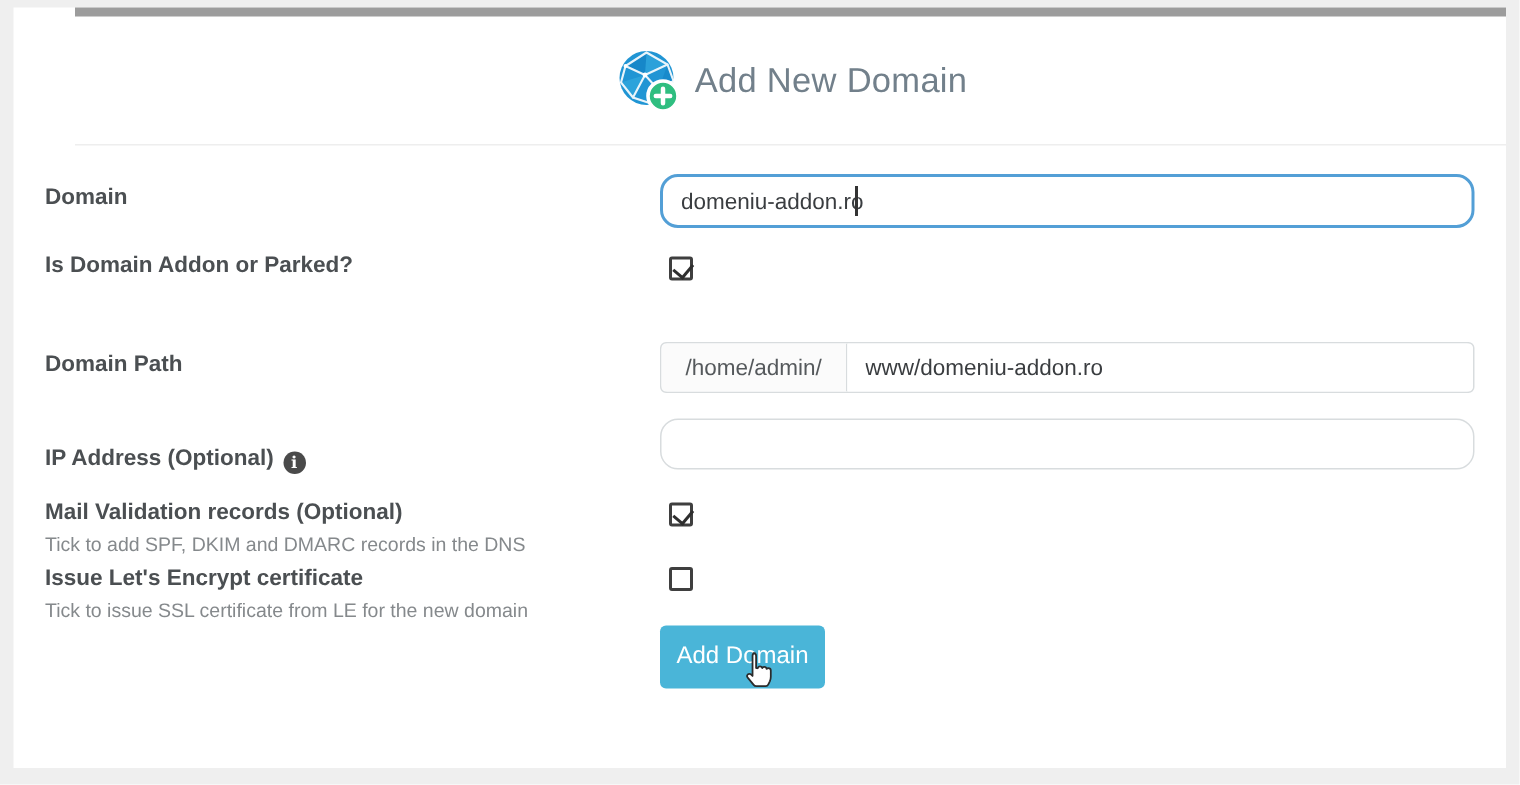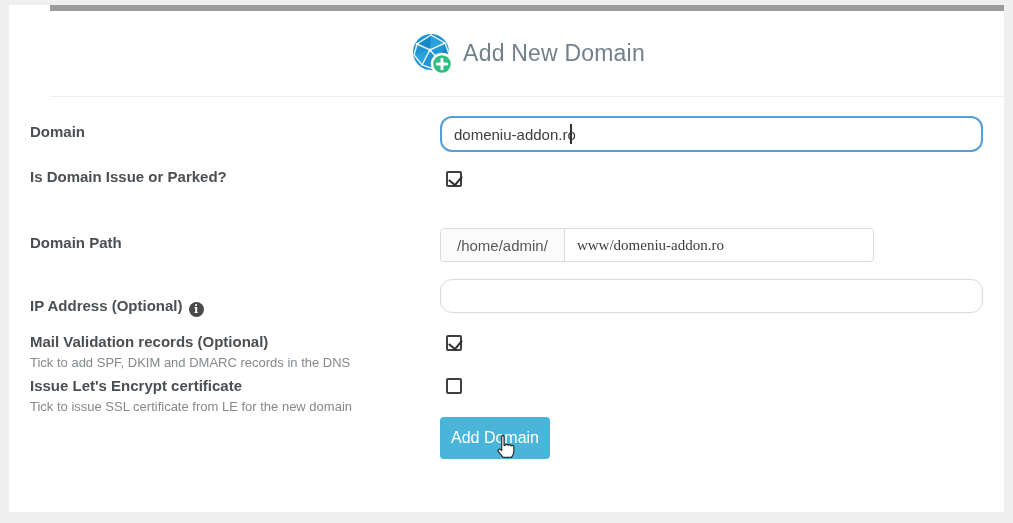--- a/index.html
+++ b/index.html
@@ -50,38 +50,38 @@
   .input-focused { border:2px solid #539fd6; }
 
   .input-wrap { position:absolute; left:431px; width:543px; }
   .input-wrap .text-input { position:static; width:100%; height:100%; display:block; }
   .caret {
     position:absolute; left:130px; top:8px;
     width:1.5px; height:20px; background:#333;
   }
 
   .input-group {
-    position:absolute; left:431px; width:434px;
+    position:absolute; left:431px; width:543px;
     display:flex; align-items:stretch;
     border:1px solid #d8dcde; border-radius:4px; background:#fff;
   }
   .input-prefix {
     flex:0 0 auto;
     padding:0 16px;
     display:flex; align-items:center;
     background:#fbfbfb;
     border-right:1px solid #d8dcde;
     border-radius:4px 0 0 4px;
     font-size:15px; color:#55595c;
     white-space:nowrap;
   }
   .input-group input {
     flex:1 1 auto; border:none; outline:none;
     border-radius:0 4px 4px 0;
-    font-family:Liberation Serif, serif;
+    font-family:Liberation Sans, sans-serif;
     font-size:15px; color:#3a3d40;
     padding:0 12px;
   }
 
   .cbox {
     position:absolute; left:437px;
     appearance:none; -webkit-appearance:none;
     width:16px; height:16px;
     border:2px solid #3f3f3f; border-radius:2px;
     background:#fff; cursor:pointer;
@@ -153,21 +153,21 @@
       <h1 class="title">Add New Domain</h1>
     </div>
 
     <div class="flabel" style="top:118px;">Domain</div>
     <div class="input-wrap" style="top:111px; height:36px;">
       <input type="text" class="text-input input-focused" value="domeniu-addon.ro" style="">
       <span class="caret"></span>
     </div>
 
     <div class="flabel" style="top:163px; width:400px;">
-      <span>Is Domain Issue or Parked?</span>
+      <span>Is Domain Addon or Parked?</span>
     </div>
     <input type="checkbox" class="cbox" style="top: 166px;" checked="">
 
     <div class="flabel" style="top:229px;">Domain Path</div>
     <div class="input-group" style="top:223px; height:34px;">
       <span class="input-prefix">/home/admin/</span>
       <input type="text" value="www/domeniu-addon.ro" style="">
     </div>
 
     <div class="flabel" style="top:292px;">

